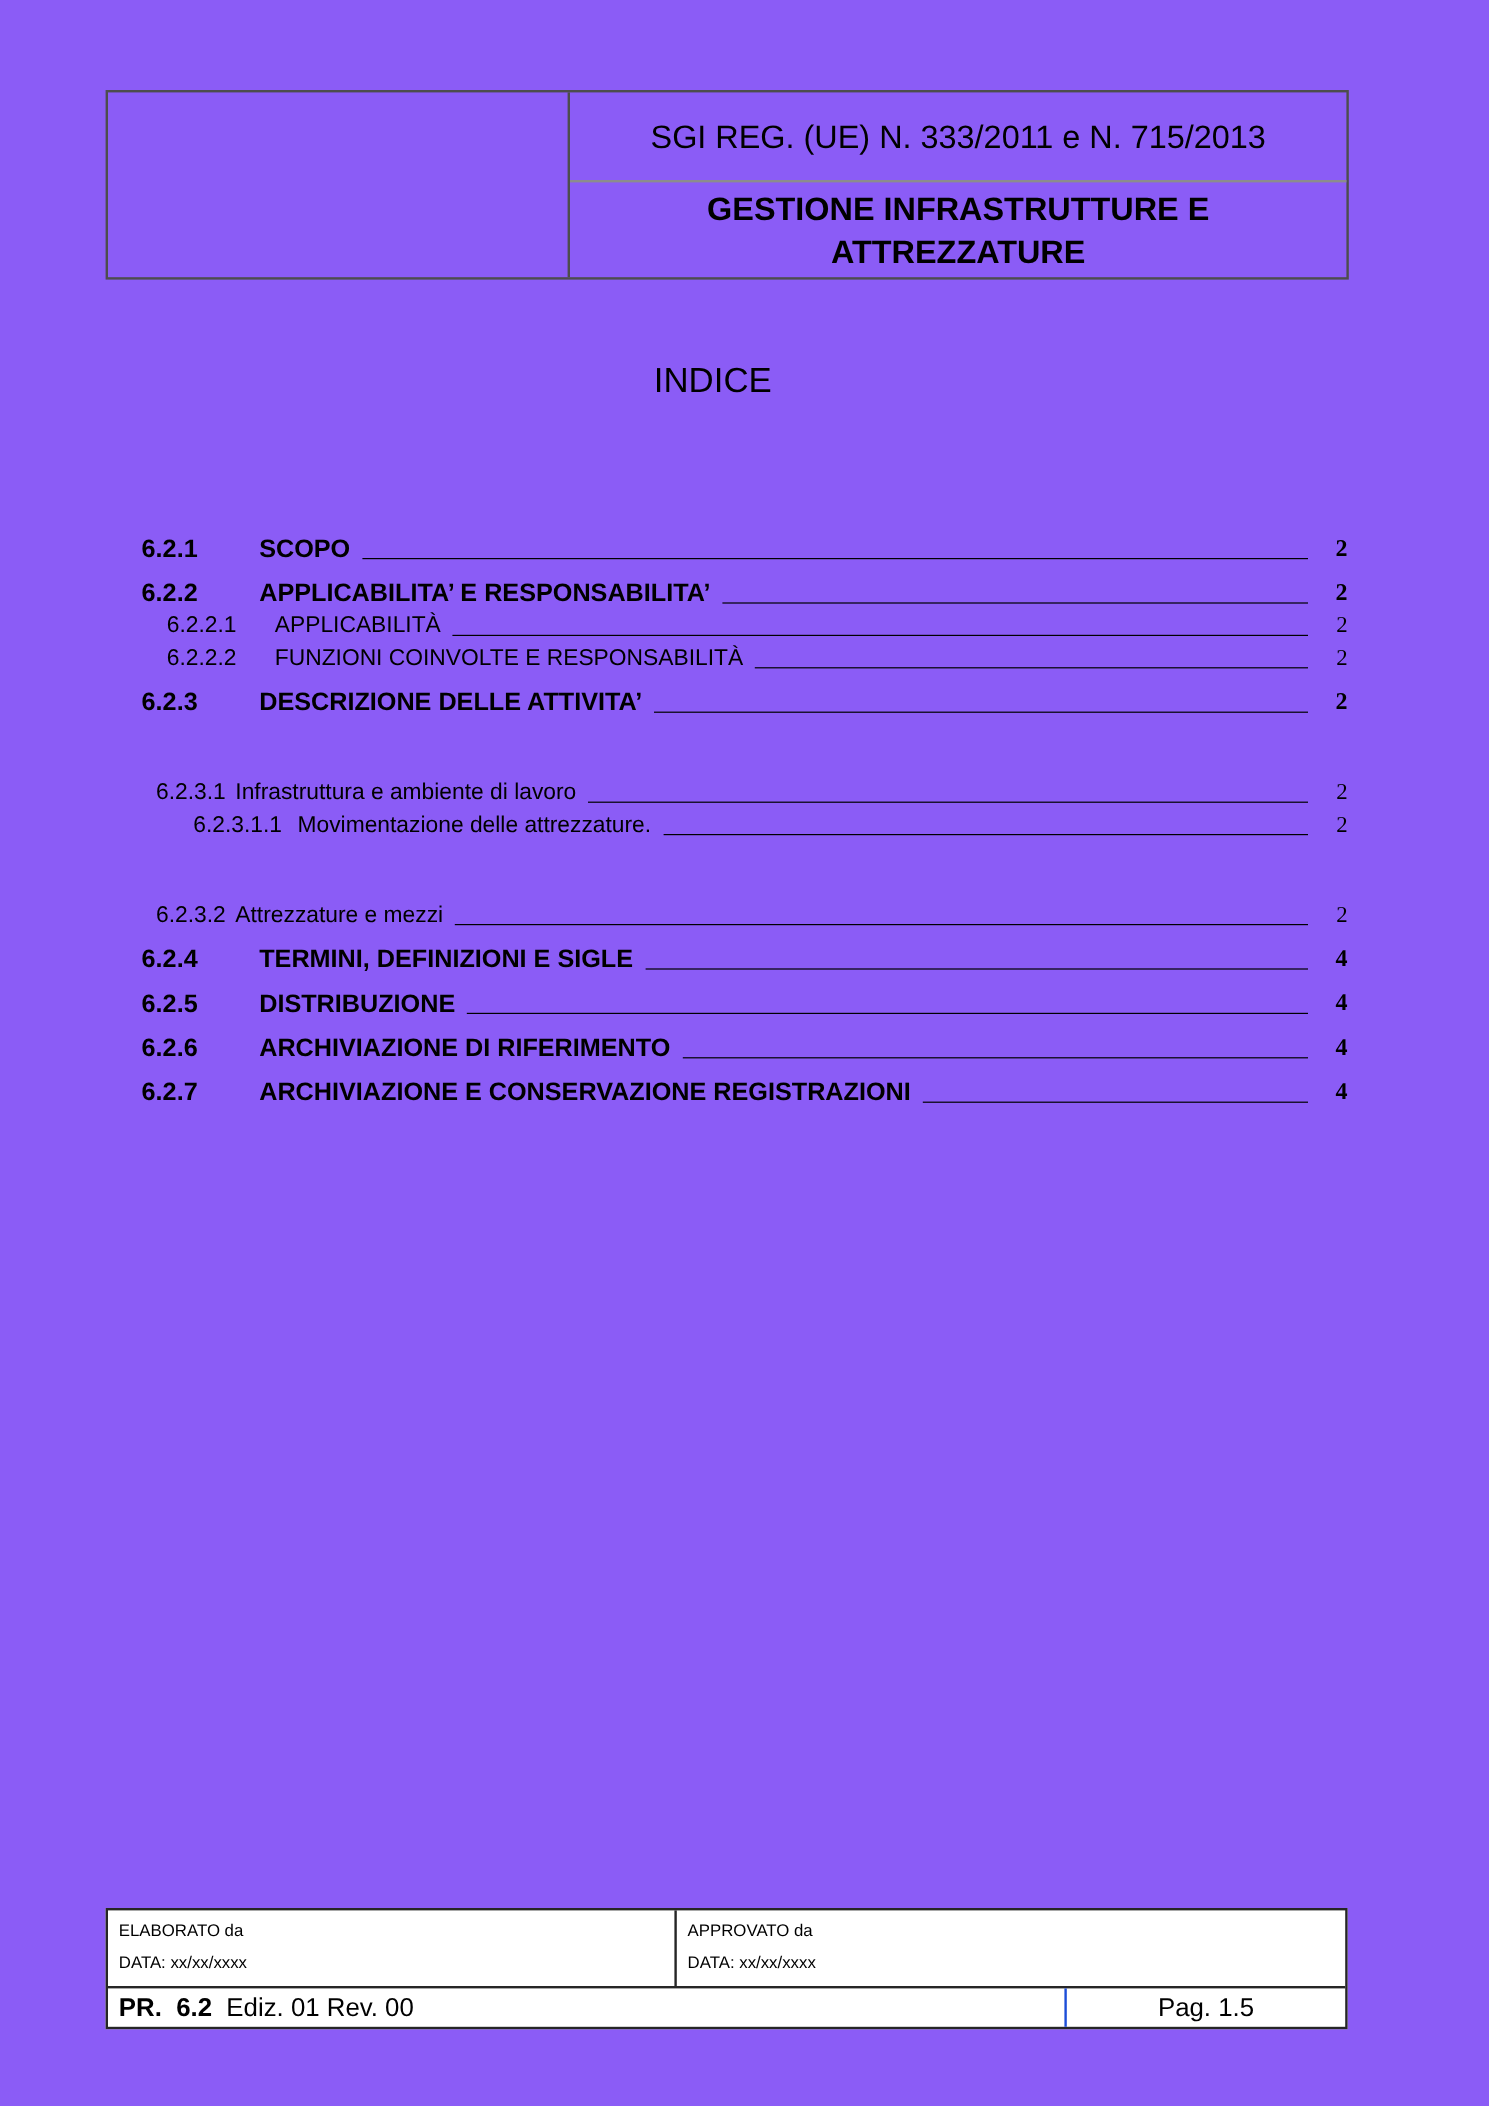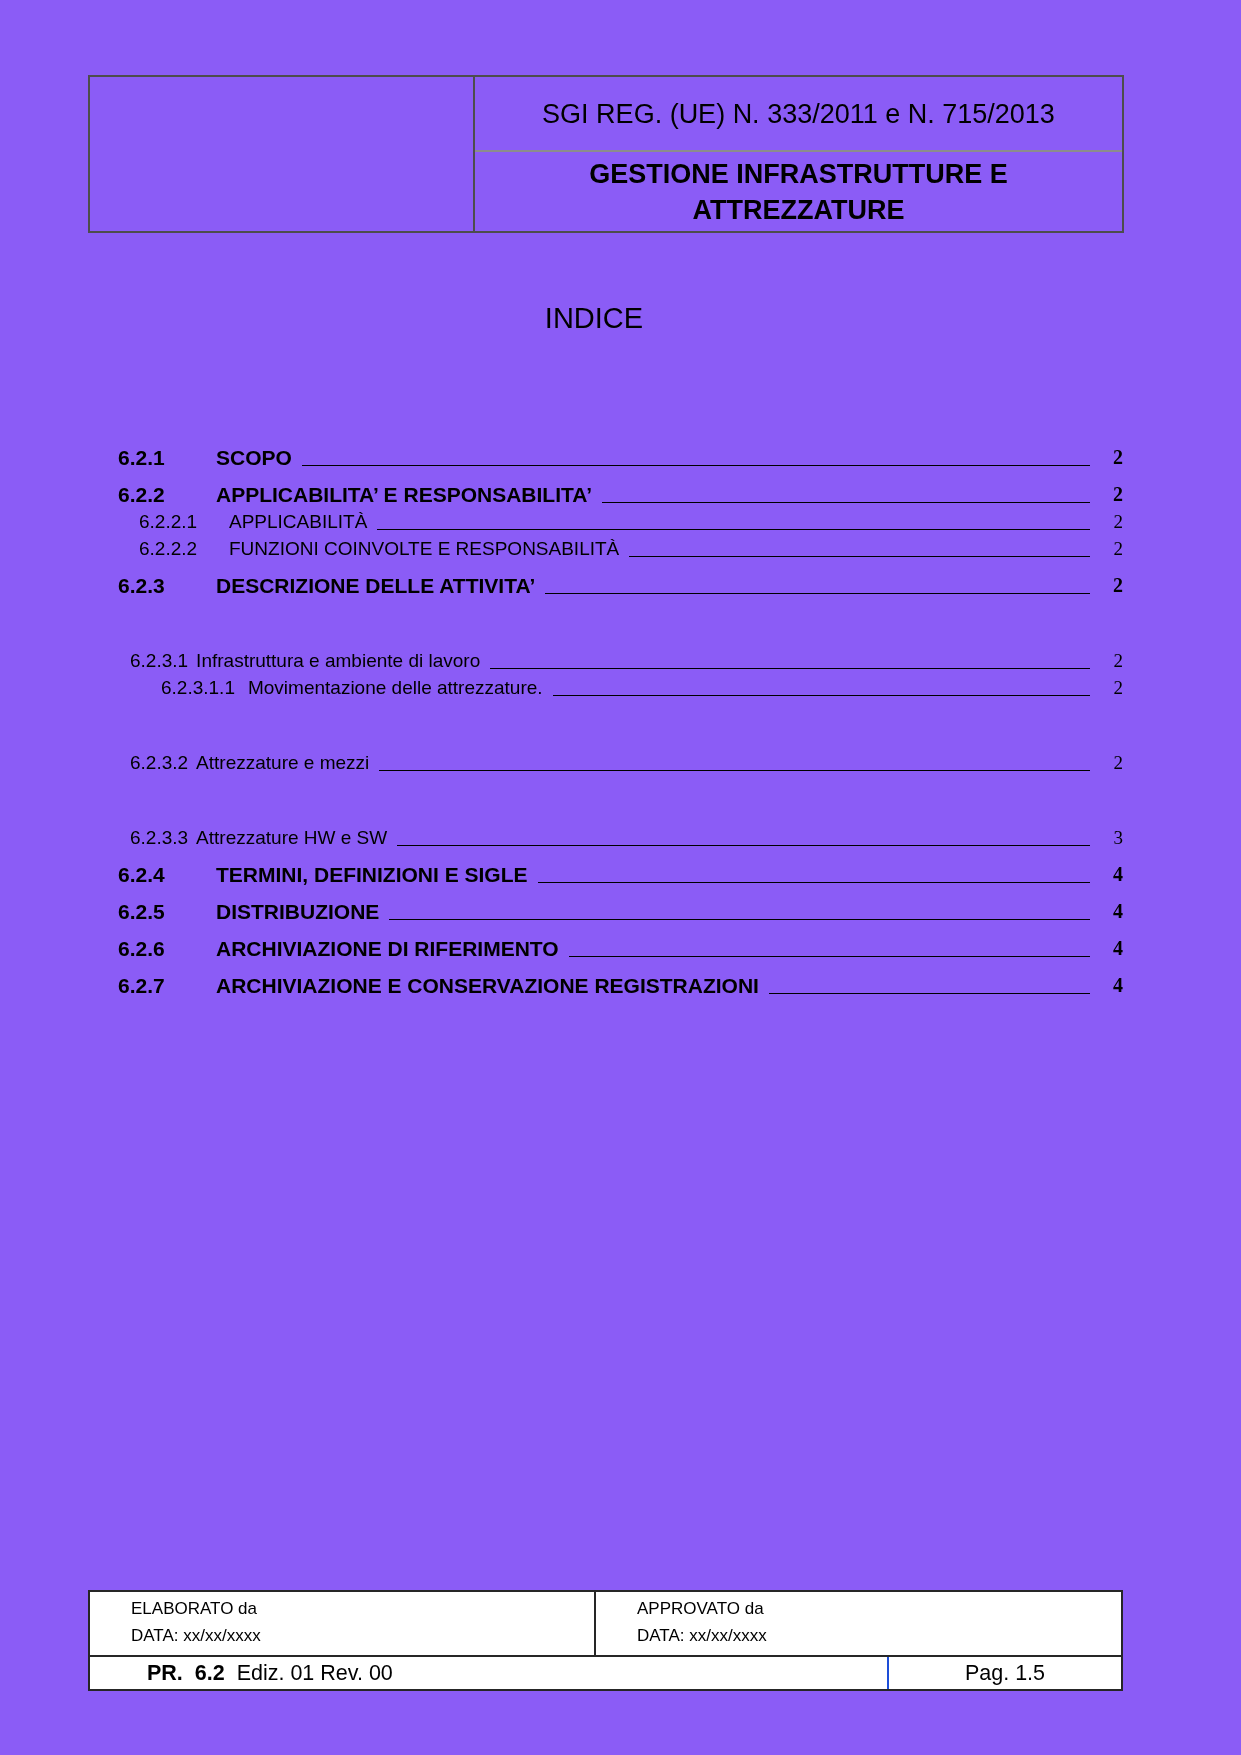--- a/index.html
+++ b/index.html
@@ -72,24 +72,24 @@
   }
   .lvl1 .pg { font-size:20px; font-weight:bold; }
 
   
   .footer-table {
     position:absolute; left:88px; top:1590px; width:1035px;
     border:2px solid #262626;
     background:#fff;
   }
   .f-top { display:flex; border-bottom:2px solid #262626; }
-  .f-cell { padding:3px 9px 6px; font-size:17px; line-height:27px;margin-left:32px; }
+  .f-cell { padding:3px 9px 6px; font-size:14px; line-height:27px; }
   .f-cell-left { width:474px; border-right:2px solid #262626; }
   .f-cell-right { flex:1; }
-  .f-bottom { display:flex; height:32px; align-items:center; font-size:21.5px;padding-left:48px; }
+  .f-bottom { display:flex; height:32px; align-items:center; font-size:21.5px; }
   .f-code { flex:1; padding:0 9px; white-space:pre-wrap; }
   .f-code .bold { font-weight:bold; }
   .f-page {
     width:234px; align-self:stretch;
     border-left:2px solid #1d4ed8;
     display:flex; align-items:center; justify-content:center;
   }
 </style>
 </head>
 <body>
@@ -149,26 +149,20 @@
       <span class="num">6.2.3.1.1</span>
       <span class="label">Movimentazione delle attrezzature.</span>
       <span class="leader"></span>
       <span class="pg">2</span>
     </div>
       <div class="t-row lvl2">
       <span class="num">6.2.3.2</span>
       <span class="label">Attrezzature e mezzi</span>
       <span class="leader"></span>
       <span class="pg">2</span>
-    </div>
-      <div class="t-row lvl2">
-      <span class="num">6.2.3.3</span>
-      <span class="label">Attrezzature HW e SW</span>
-      <span class="leader"></span>
-      <span class="pg">3</span>
     </div>
       <div class="t-row lvl1">
       <span class="num">6.2.4</span>
       <span class="label">TERMINI, DEFINIZIONI E SIGLE</span>
       <span class="leader"></span>
       <span class="pg">4</span>
     </div>
       <div class="t-row lvl1">
       <span class="num">6.2.5</span>
       <span class="label">DISTRIBUZIONE</span>

